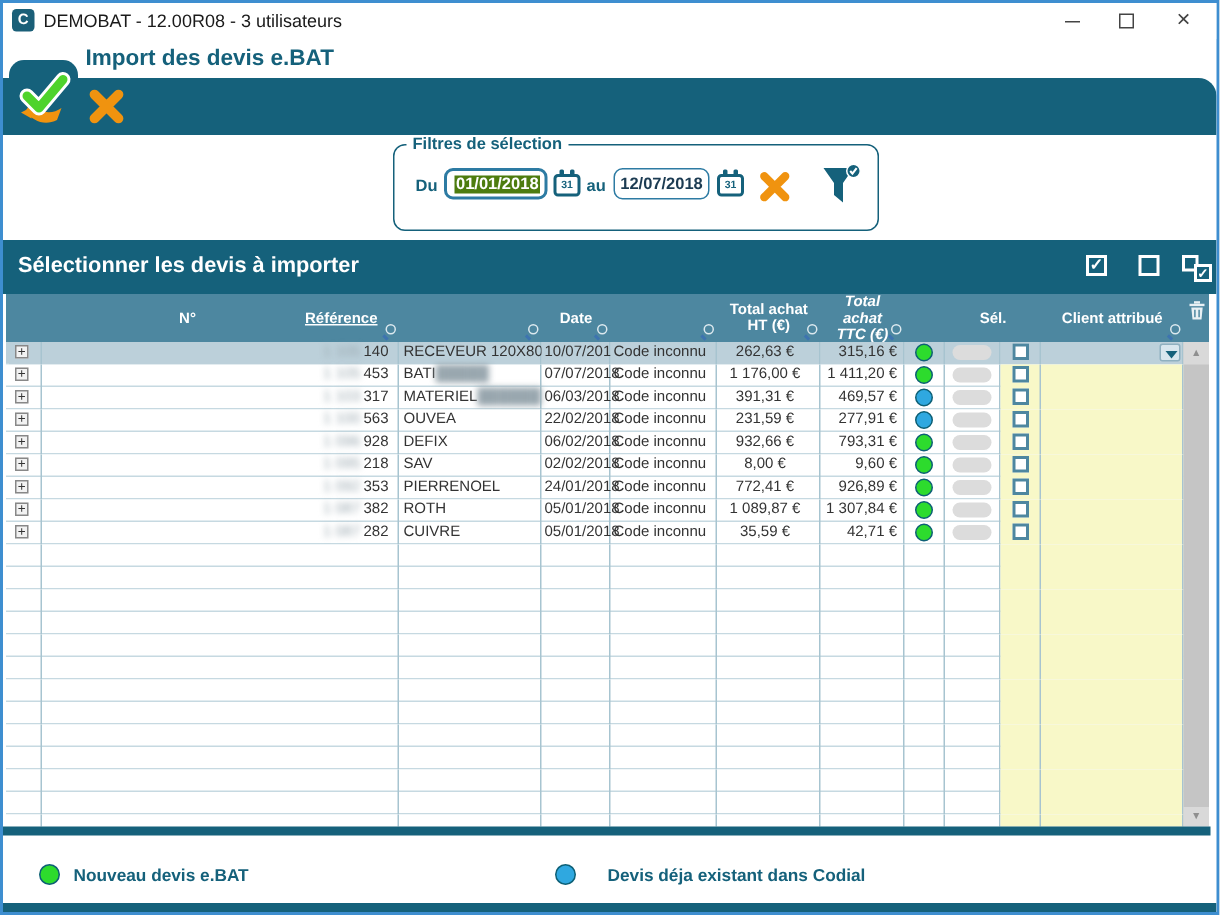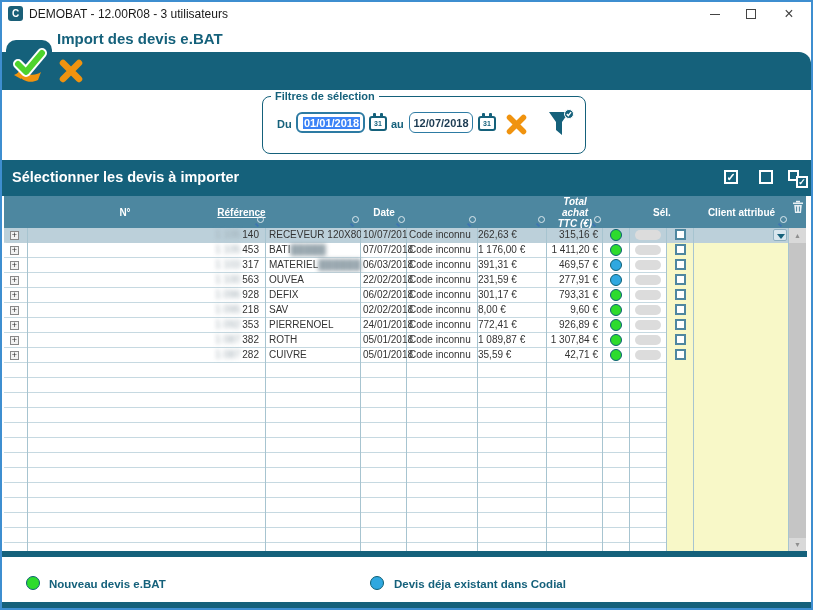--- a/index.html
+++ b/index.html
@@ -28,21 +28,21 @@
   .toolbar-x{left:56px;top:56px;}
   
   .filters{position:absolute;left:260px;top:94px;width:324px;height:58px;border:1px solid #15617b;border-radius:8px;background:#fff;}
   .filters-legend{position:absolute;top:-7px;left:8px;background:#fff;padding:0 4px;font-size:11px;font-weight:bold;color:#15617b;}
   .flabel{position:absolute;font-size:11px;font-weight:bold;color:#15617b;}
   .lab-du{left:14px;top:21px;}
   .lab-au{left:128px;top:21px;}
   .din{position:absolute;top:15px;height:21px;background:#fff;display:flex;align-items:center;font-size:11px;font-weight:bold;color:#1c3b52;}
   .din1{left:33px;width:69px;border:2px solid #2d7ba3;border-radius:6px;padding-left:5px;}
   .din2{left:146px;width:64px;border:1.5px solid #2d7ba3;border-radius:6px;justify-content:center;}
-  .selhl{background:#3b82f6;color:#fff;padding:0 1px;font-style:normal;}
+  .selhl{background:#4d7c0f;color:#fff;padding:0 1px;font-style:normal;}
   .cal{position:absolute;top:19px;width:18px;height:15px;border:2px solid #15617b;border-radius:3px;background:#fff;}
   .cal1{left:106px;}.cal2{left:215px;}
   .cal::before,.cal::after{content:"";position:absolute;top:-5px;width:3px;height:4px;background:#15617b;border-radius:1px;}
   .cal::before{left:2px;}.cal::after{right:2px;}
   .cal-num{display:block;font-size:7px;font-weight:bold;line-height:11px;color:#15617b;text-align:center;}
   .filter-x{left:242px;top:16px;}
   .funnel{position:absolute;left:284px;top:12px;}
   
   .band{position:absolute;top:158px;left:0;width:809px;height:36px;background:#15617b;}
   .band-title{position:absolute;left:10px;top:9px;font-size:14.5px;font-weight:bold;color:#fff;}
@@ -51,42 +51,42 @@
   .ic-selall{left:722px;}
   .ic-selnone{left:757px;}
   .ic-toggle{left:786px;width:20px;height:18px;}
   .ic-toggle .back{position:absolute;left:0;top:0;width:11px;height:11px;border:2px solid #fff;}
   .ic-toggle .front{position:absolute;right:0;bottom:0;width:12px;height:12px;border:2px solid #fff;background:#15617b;color:#fff;font:bold 9px/9px "Liberation Sans",sans-serif;text-align:center;}
   
   .table{position:absolute;top:194px;left:2px;width:802px;height:355px;background:#fff;overflow:hidden;}
   .thead{position:absolute;top:0;left:0;width:802px;height:32px;background:#4d87a0;}
   .hcell{position:absolute;top:0;height:32px;display:flex;align-items:center;justify-content:center;color:#fff;font-size:10px;font-weight:bold;text-align:center;line-height:11px;}
   .h-num{left:24px;width:238px;}   .h-num span{position:relative;left:-22px;}
-  .h-ref{left:262px;width:95px;text-decoration:underline;}   .h-ref span{position:relative;left:-72px;}
+  .h-ref{left:248px;width:95px;text-decoration:underline;}   .h-ref span{position:relative;left:-72px;}
   .h-date{left:357px;width:46px;text-align:center;}
   .h-vend{left:403px;width:71px;margin-top:41px;}
   .h-ht{left:474px;width:69px;padding:0 6px;}
   .h-ttc{left:543px;width:56px;padding:16px 4px;font-style:italic;}
   .h-sel{left:626px;width:64px;}
   .h-client{left:690px;width:95px;}
   .mag{position:absolute;width:10px;height:10px;}
   .mag::before{content:"";position:absolute;right:0;top:0;width:5px;height:5px;border:1.5px solid #dce9ef;border-radius:50%;}
   .mag::after{content:"";position:absolute;left:1px;bottom:0;width:4px;border-top:2px solid #3e74b0;transform:rotate(45deg);}
   .trash{position:absolute;left:788px;top:4px;}
   
   .trow{position:absolute;left:0;width:785px;height:15px;background:#fff;border-bottom:1px solid #c6d9e1;}
   .trow.sel{background:#bcd0da;}
   .trow.sel .cell{background:#bcd0da !important;}
   .cell{position:absolute;top:0;height:15px;border-right:1px solid #a7c4d0;font-size:10px;line-height:14px;color:#333;white-space:nowrap;}
   .c-exp{left:2px;width:22px;}
   .c-num{left:24px;width:238px;text-align:right;padding-right:6px;}
   .c-ref{left:262px;width:95px;padding-left:3px;overflow:visible;}
   .c-date{left:357px;width:46px;padding-left:2px;}
   .c-vend{left:403px;width:71px;padding-left:2px;}
-  .c-ht{left:474px;width:69px;text-align:left;padding-right:4px;}
+  .c-ht{left:474px;width:69px;text-align:center;padding-right:4px;}
   .c-ttc{left:543px;width:56px;text-align:right;padding-right:4px;}
   .c-circ{left:599px;width:27px;}
   .c-btn{left:626px;width:37px;}
   .c-chk{left:663px;width:27px;background:#f8f8c8;}
   .c-client{left:690px;width:95px;background:#f8f8c8;}
   .plusbox{display:inline-block;margin:2px 0 0 4px;width:9px;height:9px;border:1px solid #888;background:#f2f2f2;font:9px/7px "Liberation Sans",sans-serif;color:#333;text-align:center;}
   .blur{font-style:normal;color:#98a6ae;filter:blur(2.2px);margin-right:2px;}
   .dot{display:block;margin:1px auto;width:12px;height:12px;border-radius:50%;border:1px solid #0d5f75;}
   .dot.new{background:#2ddb2d;}
   .dot.existing{background:#2fa8e0;}
@@ -101,21 +101,21 @@
   .sb-btn{position:absolute;left:0;width:17px;background:#d9d9d9;color:#8f8f8f;font-size:7px;text-align:center;}
   .sb-up{top:0;height:15px;line-height:15px;}
   .sb-down{bottom:0;height:13px;line-height:13px;}
   
   .table-endbar{position:absolute;top:549px;left:0;width:805px;height:6px;background:#15617b;}
   .legend-dot{position:absolute;top:574px;width:14px;height:14px;border-radius:50%;border:1px solid #0d5f75;}
   .ld-new{left:24px;background:#2ddb2d;}
   .ld-exist{left:368px;background:#2fa8e0;}
   .legend-label{position:absolute;top:576px;font-size:11.5px;font-weight:bold;color:#15617b;}
   .ll-new{left:47px;}
-  .ll-exist{left:392px;}
+  .ll-exist{left:403px;}
   .footer-strip{position:absolute;bottom:0;left:0;width:809px;height:6px;background:#15617b;}
 </style>
 </head>
 <body>
 
 <div class="window">
 
   <div class="titlebar">
     <span class="app-icon">C</span>
     <span class="title-text">DEMOBAT - 12.00R08 - 3 utilisateurs</span>
@@ -187,20 +187,23 @@
           <span>N°</span>
         </span>
       <span class="hcell h-ref">
           <span>Référence</span>
         </span>
       <span class="hcell h-date">
           <span>Date</span>
         </span>
       <span class="hcell h-vend">
           <span>Vendeur</span>
+        </span>
+      <span class="hcell h-ht">
+          <span>Total achat HT (€)</span>
         </span>
       <span class="hcell h-ttc">
           <span>Total achat TTC (€)</span>
         </span>
       <span class="hcell h-sel">
           <span>Sél.</span>
         </span>
       <span class="hcell h-client">
           <span>Client attribué</span>
         </span>
@@ -299,21 +302,21 @@
             <span class="cb"></span>
           </span>
     <span class="cell c-client"></span>
   </div>
         <div class="trow" style="top: 92px;">
     <span class="cell c-exp"><span class="plusbox">+</span></span>
     <span class="cell c-num"><i class="blur pfx">1 096</i><span class="suf">928</span></span>
     <span class="cell c-ref"><span class="reftext">DEFIX</span><i class="blur refred"></i></span>
     <span class="cell c-date">06/02/2018</span>
     <span class="cell c-vend">Code inconnu</span>
-    <span class="cell c-ht">301,17 €</span>
+    <span class="cell c-ht">932,66 €</span>
     <span class="cell c-ttc">793,31 €</span>
     <span class="cell c-circ">
             <span class="dot new"></span>
           </span>
     <span class="cell c-btn">
             <span class="graybtn"></span>
           </span>
     <span class="cell c-chk">
             <span class="cb"></span>
           </span>

